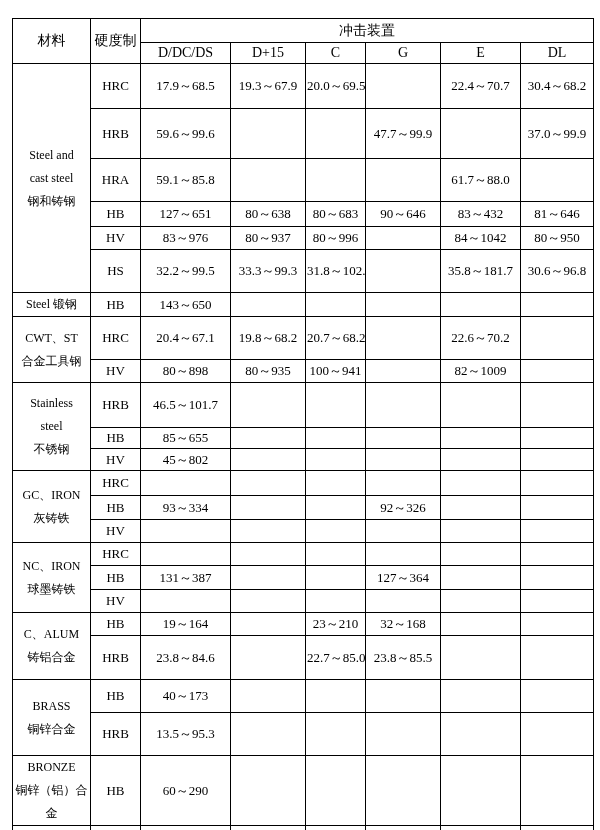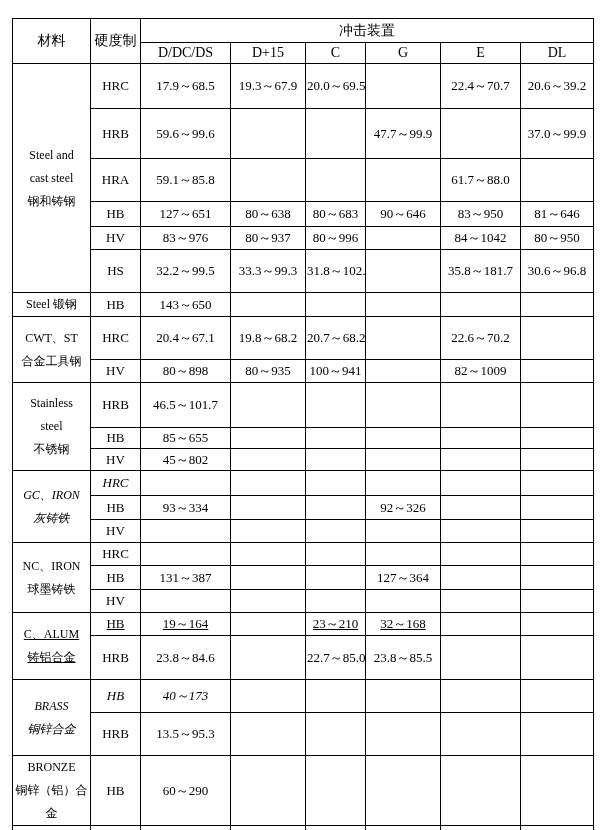--- a/index.html
+++ b/index.html
@@ -66,21 +66,21 @@
             <div>Steel and</div>
             <div>cast steel</div>
             <div>钢和铸钢</div>
           </td>
           <td>HRC</td>
           <td>17.9～68.5</td>
           <td>19.3～67.9</td>
           <td>20.0～69.5</td>
           <td></td>
           <td>22.4～70.7</td>
-          <td>20.6～39.2</td>
+          <td>30.4～68.2</td>
         </tr>
         <tr style="height: 50px;">
           <td>HRB</td>
           <td>59.6～99.6</td>
           <td></td>
           <td></td>
           <td>47.7～99.9</td>
           <td></td>
           <td>37.0～99.9</td>
         </tr>
@@ -92,21 +92,21 @@
           <td></td>
           <td>61.7～88.0</td>
           <td></td>
         </tr>
         <tr style="height: 25px;">
           <td>HB</td>
           <td>127～651</td>
           <td>80～638</td>
           <td>80～683</td>
           <td>90～646</td>
-          <td>83～950</td>
+          <td>83～432</td>
           <td>81～646</td>
         </tr>
         <tr style="height: 23px;">
           <td>HV</td>
           <td>83～976</td>
           <td>80～937</td>
           <td>80～996</td>
           <td></td>
           <td>84～1042</td>
           <td>80～950</td>
@@ -179,21 +179,21 @@
         </tr>
         <tr style="height: 22px;">
           <td>HV</td>
           <td>45～802</td>
           <td></td>
           <td></td>
           <td></td>
           <td></td>
           <td></td>
         </tr>
-        <tr style="height: 25px; font-style: italic;">
+        <tr style="height: 25px;">
           <td rowspan="3" class="mat">
             <div>GC、IRON</div>
             <div>灰铸铁</div>
           </td>
           <td>HRC</td>
           <td></td>
           <td></td>
           <td></td>
           <td></td>
           <td></td>
@@ -241,21 +241,21 @@
         </tr>
         <tr style="height: 23px;">
           <td>HV</td>
           <td></td>
           <td></td>
           <td></td>
           <td></td>
           <td></td>
           <td></td>
         </tr>
-        <tr style="height: 23px; text-decoration: underline;">
+        <tr style="height: 23px;">
           <td rowspan="2" class="mat">
             <div>C、ALUM</div>
             <div>铸铝合金</div>
           </td>
           <td>HB</td>
           <td>19～164</td>
           <td></td>
           <td>23～210</td>
           <td>32～168</td>
           <td></td>
@@ -263,21 +263,21 @@
         </tr>
         <tr style="height: 44px;">
           <td>HRB</td>
           <td>23.8～84.6</td>
           <td></td>
           <td>22.7～85.0</td>
           <td>23.8～85.5</td>
           <td></td>
           <td></td>
         </tr>
-        <tr style="height: 33px; font-style: italic;">
+        <tr style="height: 33px;">
           <td rowspan="2" class="mat">
             <div>BRASS</div>
             <div>铜锌合金</div>
           </td>
           <td>HB</td>
           <td>40～173</td>
           <td></td>
           <td></td>
           <td></td>
           <td></td>

